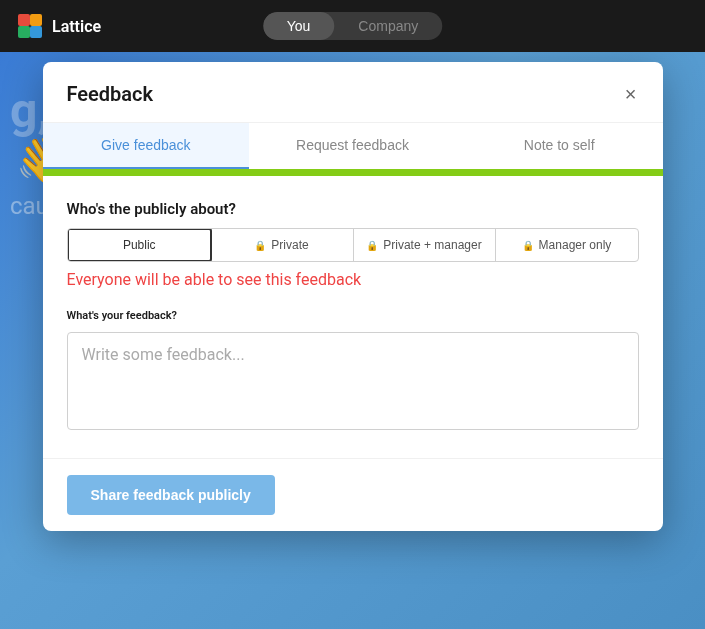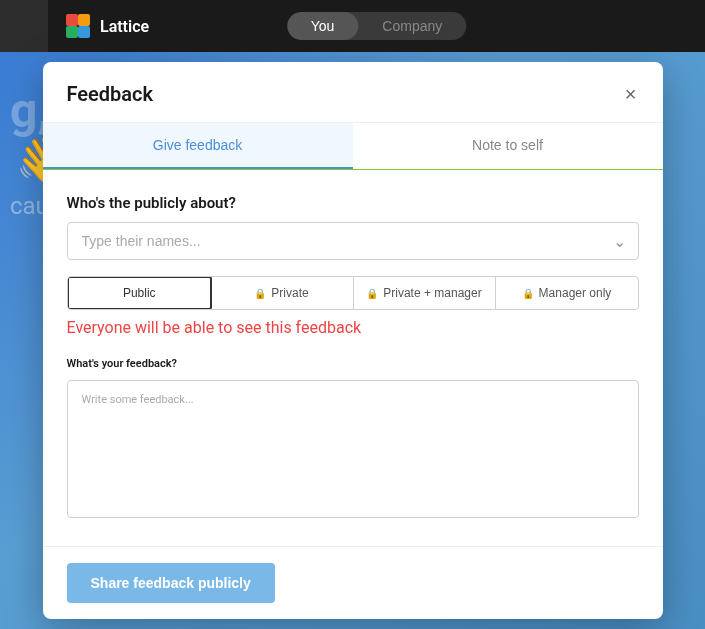--- a/index.html
+++ b/index.html
@@ -15,21 +15,20 @@
 
     
     .top-nav {
       background: #1a1a1a;
       height: 52px;
       display: flex;
       align-items: center;
       padding: 0 16px;
       position: relative;
       z-index: 1;
-      margin-left: 48px;
     }
 
     .logo-area {
       display: flex;
       align-items: center;
       gap: 8px;
     }
 
     .logo-icon {
       width: 28px;
@@ -144,21 +143,21 @@
       cursor: pointer;
       color: #666;
       font-size: 20px;
       line-height: 1;
       padding: 2px;
     }
 
     
     .tabs {
       display: flex;
-      border-bottom: 1px solid #84cc16;
+      border-bottom: 7px solid #84cc16;
     }
 
     .tab {
       flex: 1;
       padding: 14px 16px;
       text-align: center;
       font-size: 14px;
       color: #888;
       cursor: pointer;
       border: none;
@@ -256,25 +255,25 @@
 
     .feedback-label {
       font-size: 11px;
       font-weight: 600;
       color: #1a1a1a;
       margin-bottom: 10px;
     }
 
     .feedback-textarea {
       width: 100%;
-      height: 138px;
+      height: 98px;
       border: 1px solid #d0d0d0;
       border-radius: 4px;
       padding: 12px 14px;
-      font-size: 11px;
+      font-size: 16px;
       color: #aaa;
       resize: none;
       font-family: inherit;
       outline: none;
     }
 
     .feedback-textarea::placeholder {
       color: #aaa;
     }
 
@@ -329,33 +328,28 @@
 <div class="modal-overlay">
   <div class="modal">
 
     <div class="modal-header">
       <span class="modal-title">Feedback</span>
       <button class="close-btn">×</button>
     </div>
 
     <div class="tabs">
       <button class="tab active">Give feedback</button>
+      <button class="tab">Request feedback</button>
       <button class="tab">Note to self</button>
     </div>
 
     <div class="modal-body">
 
       <div class="form-label">Who's the publicly about?</div>
 
-      <div class="select-wrapper">
-        <select>
-          <option value="">Type their names...</option>
-        </select>
-        <span class="select-arrow">⌄</span>
-      </div>
 
       
       <div class="visibility-options">
         <button class="vis-btn active">
           <span>Public</span>
         </button>
         <button class="vis-btn">
           <span class="lock-icon">🔒</span>
           <span>Private</span>
         </button>

